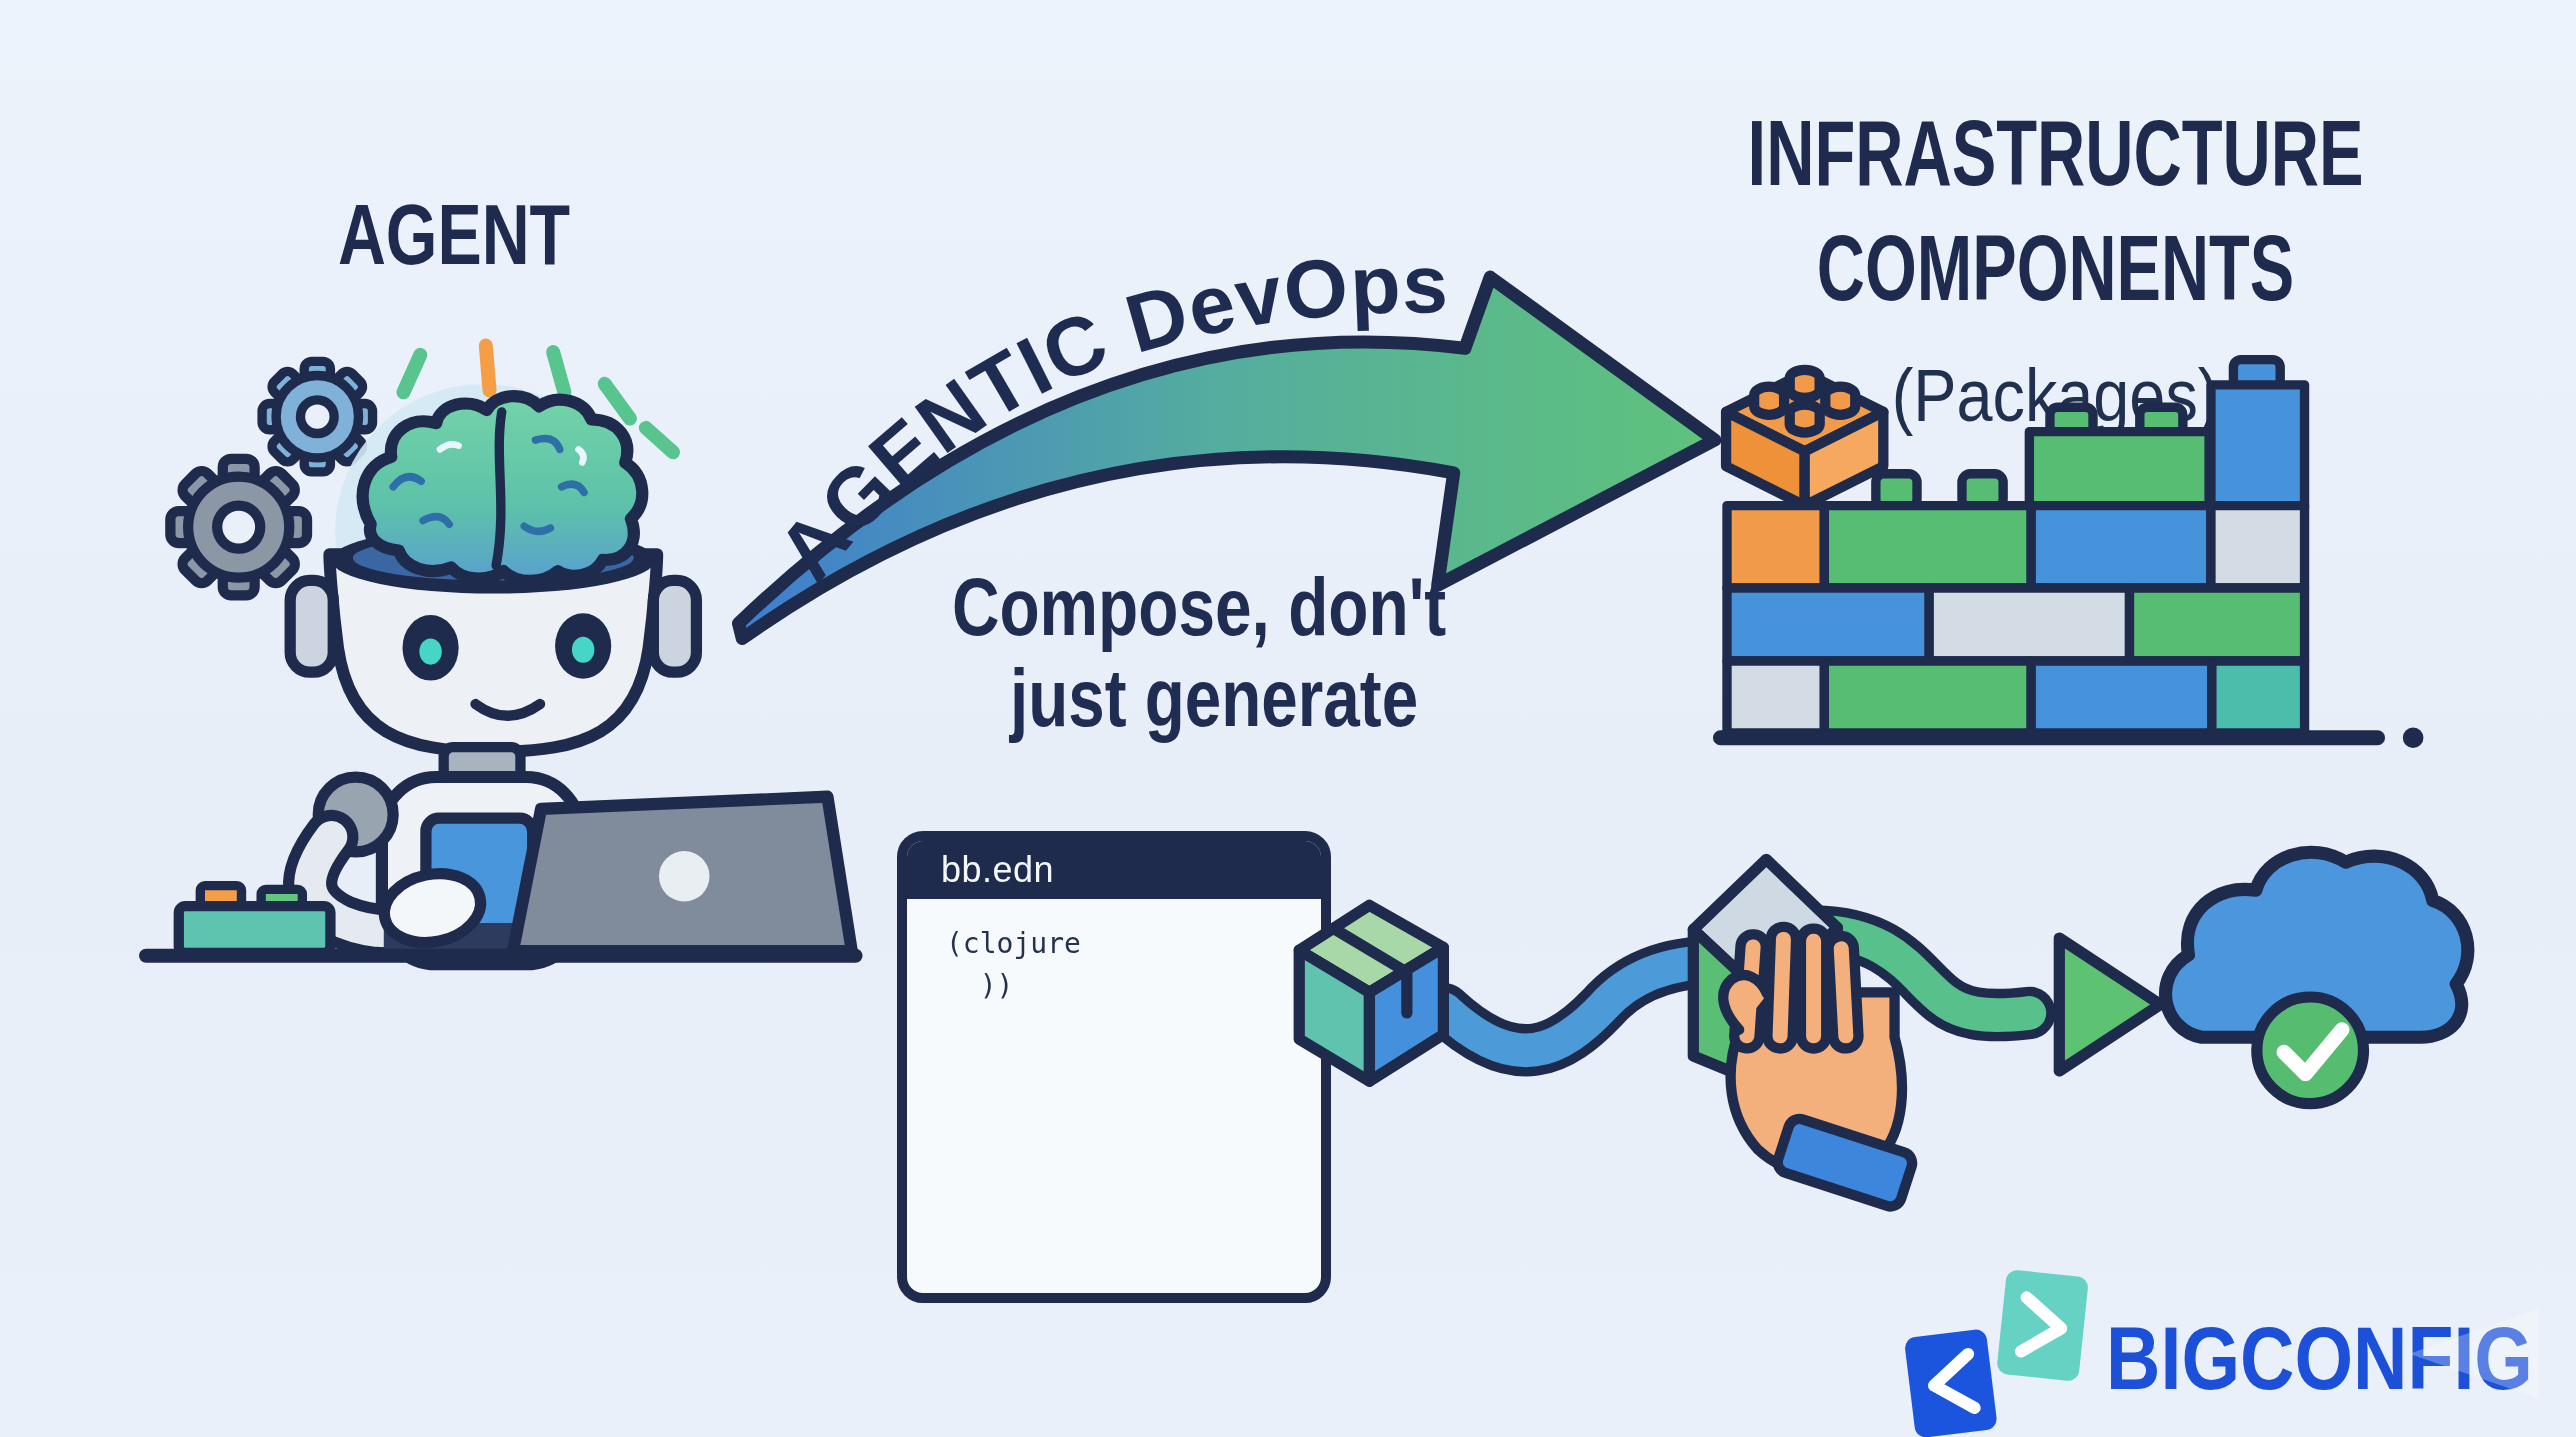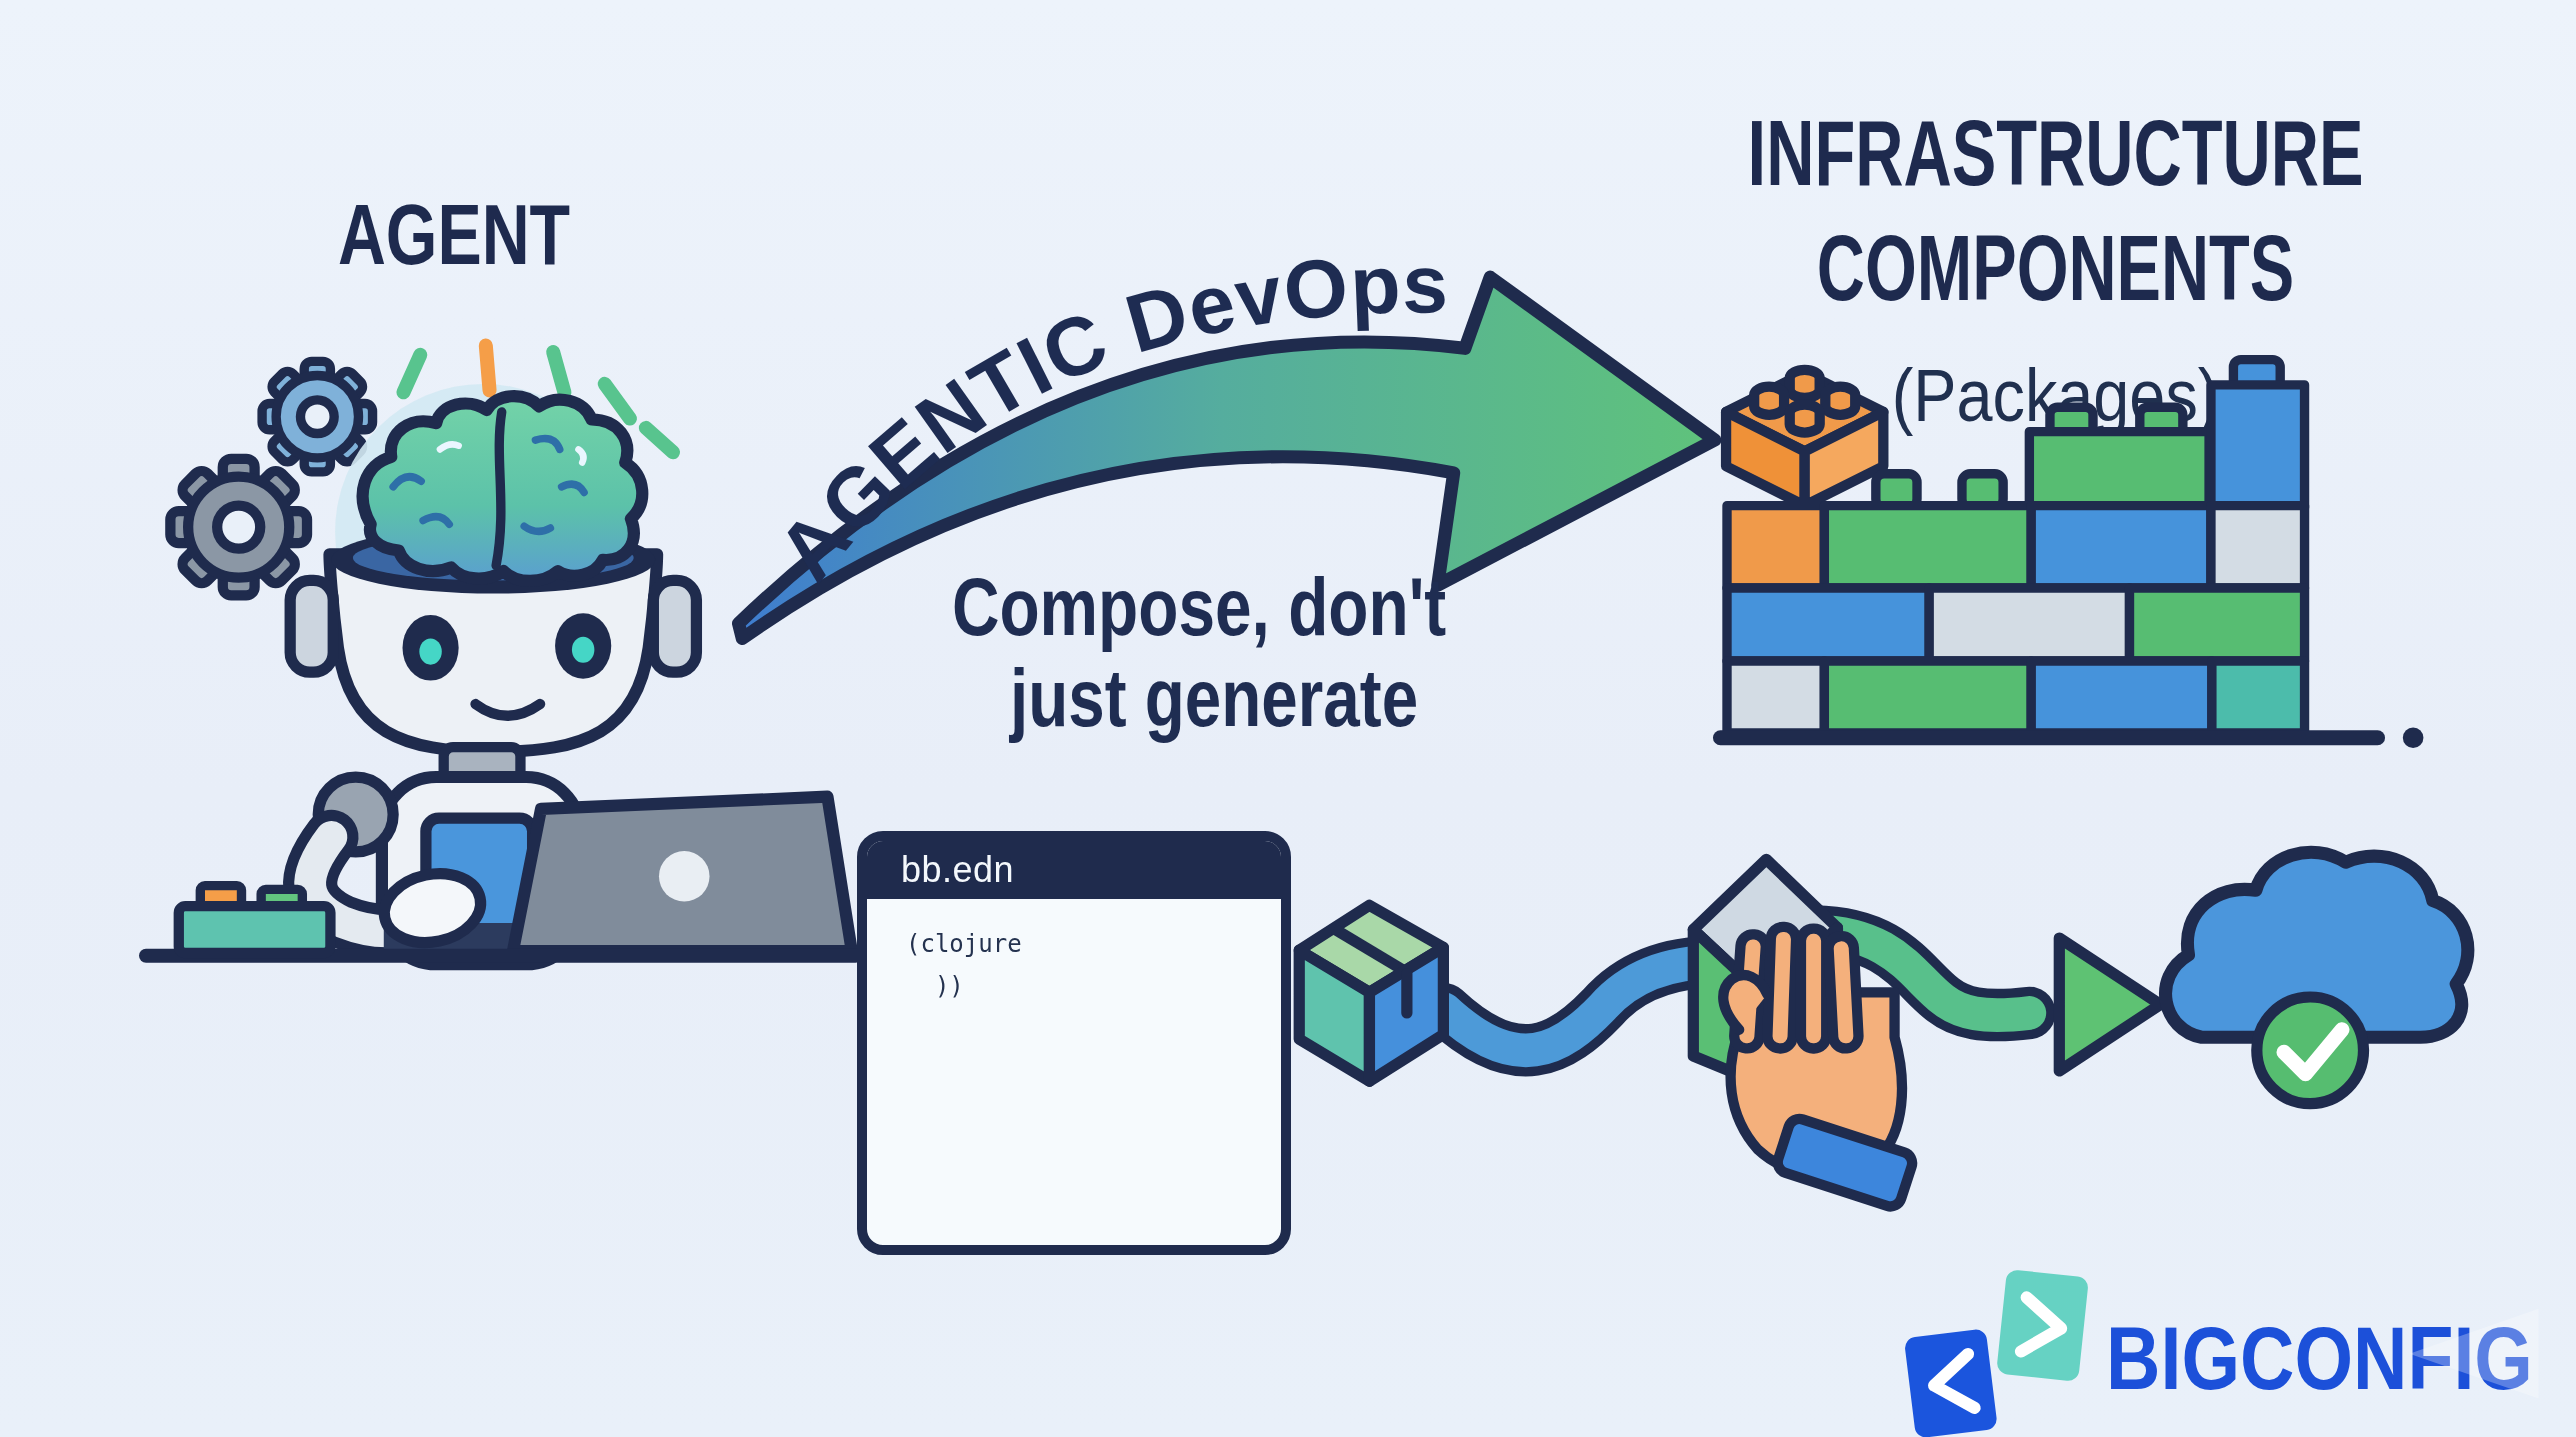--- a/index.html
+++ b/index.html
@@ -1,24 +1,24 @@
 <!DOCTYPE html>
 <html style="font-size:15px"><head>
 <meta charset="utf-8">
 <style>
   html,body{margin:0;padding:0;}
   body{font-family:"Liberation Sans", sans-serif;}
   .canvas{position:relative;width:2576px;height:1438px;background:linear-gradient(180deg,#edf3fb 0%,#e8eef8 55%,#e9f0f9 100%);overflow:hidden;}
   .layer{position:absolute;left:0;top:0;width:2576px;height:1438px;}
   
-  .code-window{position:absolute;left:857px;top:831px;width:434px;height:424px;background:#f6fafd;border:10.3px solid #1f2b4d;border-radius:26px;box-sizing:border-box;overflow:hidden;}
+  .code-window{position:absolute;left:897px;top:831px;width:434px;height:472px;background:#f6fafd;border:10.3px solid #1f2b4d;border-radius:26px;box-sizing:border-box;overflow:hidden;}
   .code-header{height:58px;background:#1f2b4d;display:flex;align-items:center;padding-left:34px;border-radius:9.4px 9.4px 0 0;}
   .code-title{color:#f4f8fc;font-size:36px;font-weight:500;letter-spacing:0.5px;}
   .code-body{padding:24px 0 0 39px;}
-  .code-line{font-family:"DejaVu Sans Mono", monospace;font-size:24px;line-height:42px;color:#24324f;white-space:pre;}
+  .code-line{font-family:"DejaVu Sans Mono", monospace;font-size:28px;line-height:42px;color:#24324f;white-space:pre;}
   
   text{font-family:"Liberation Sans", sans-serif;}
 </style>
 </head>
 <body>
 
 <div class="canvas">
 
   <svg class="layer" viewBox="0 0 2752 1536">
     <defs>

